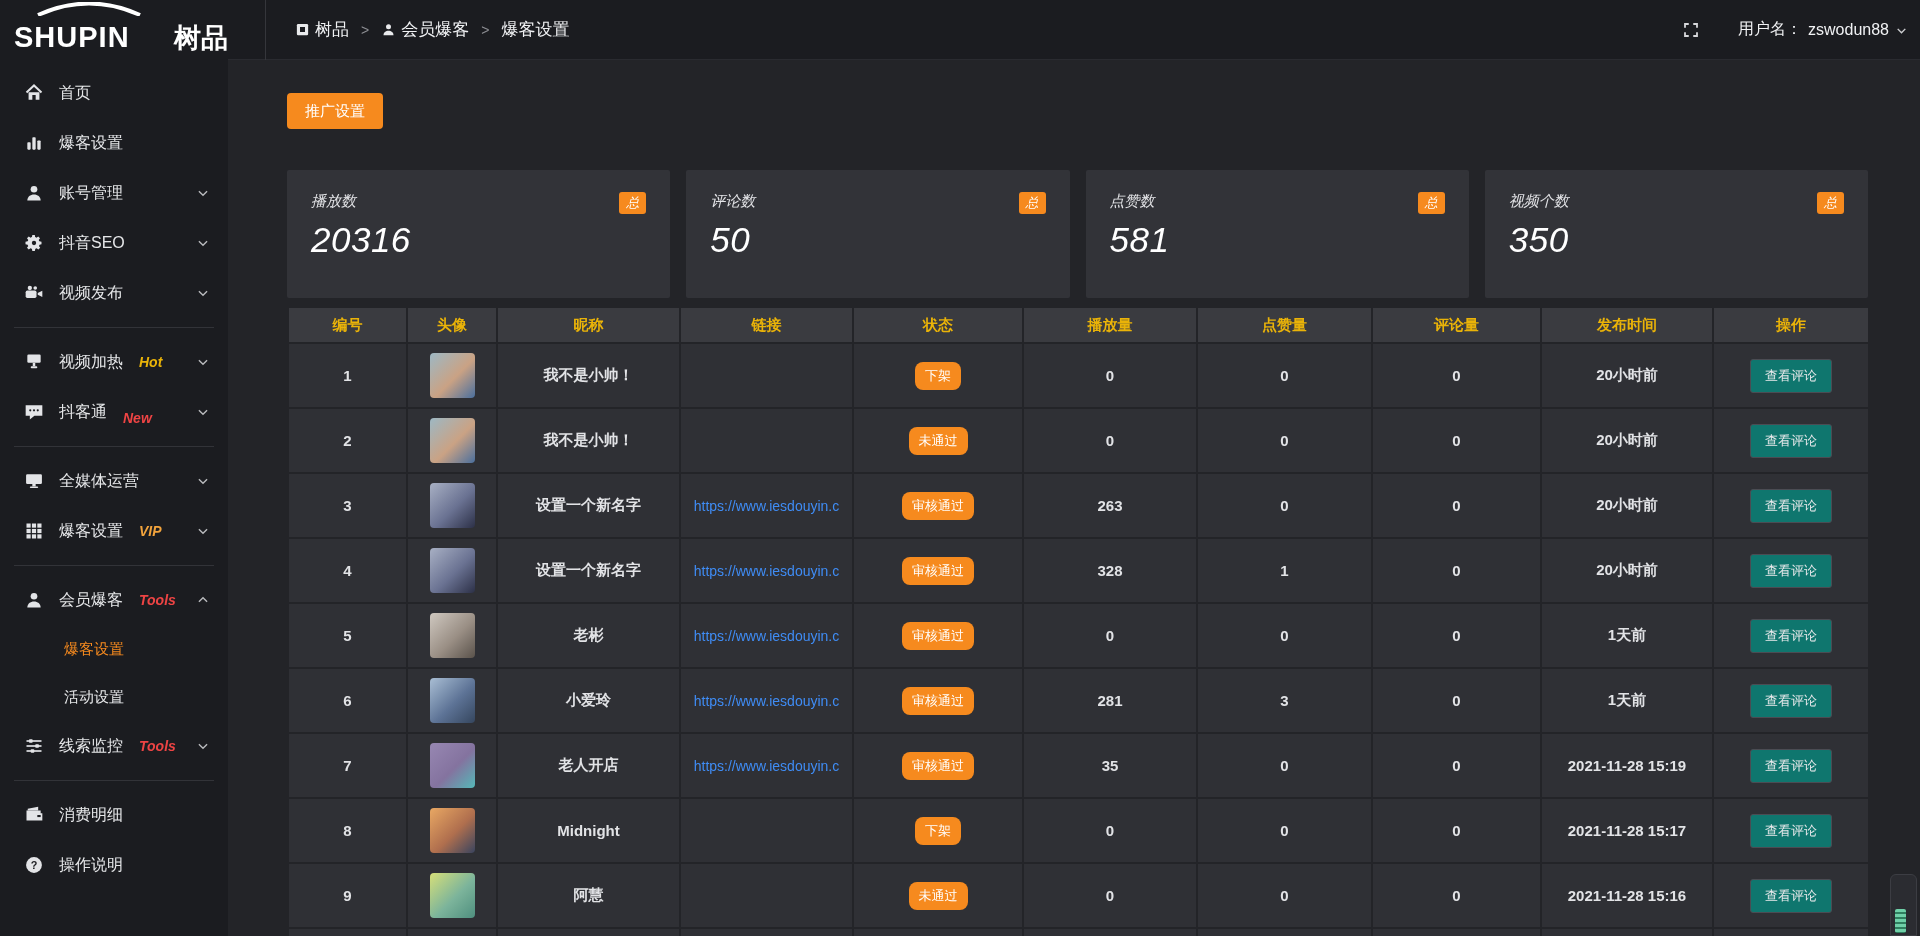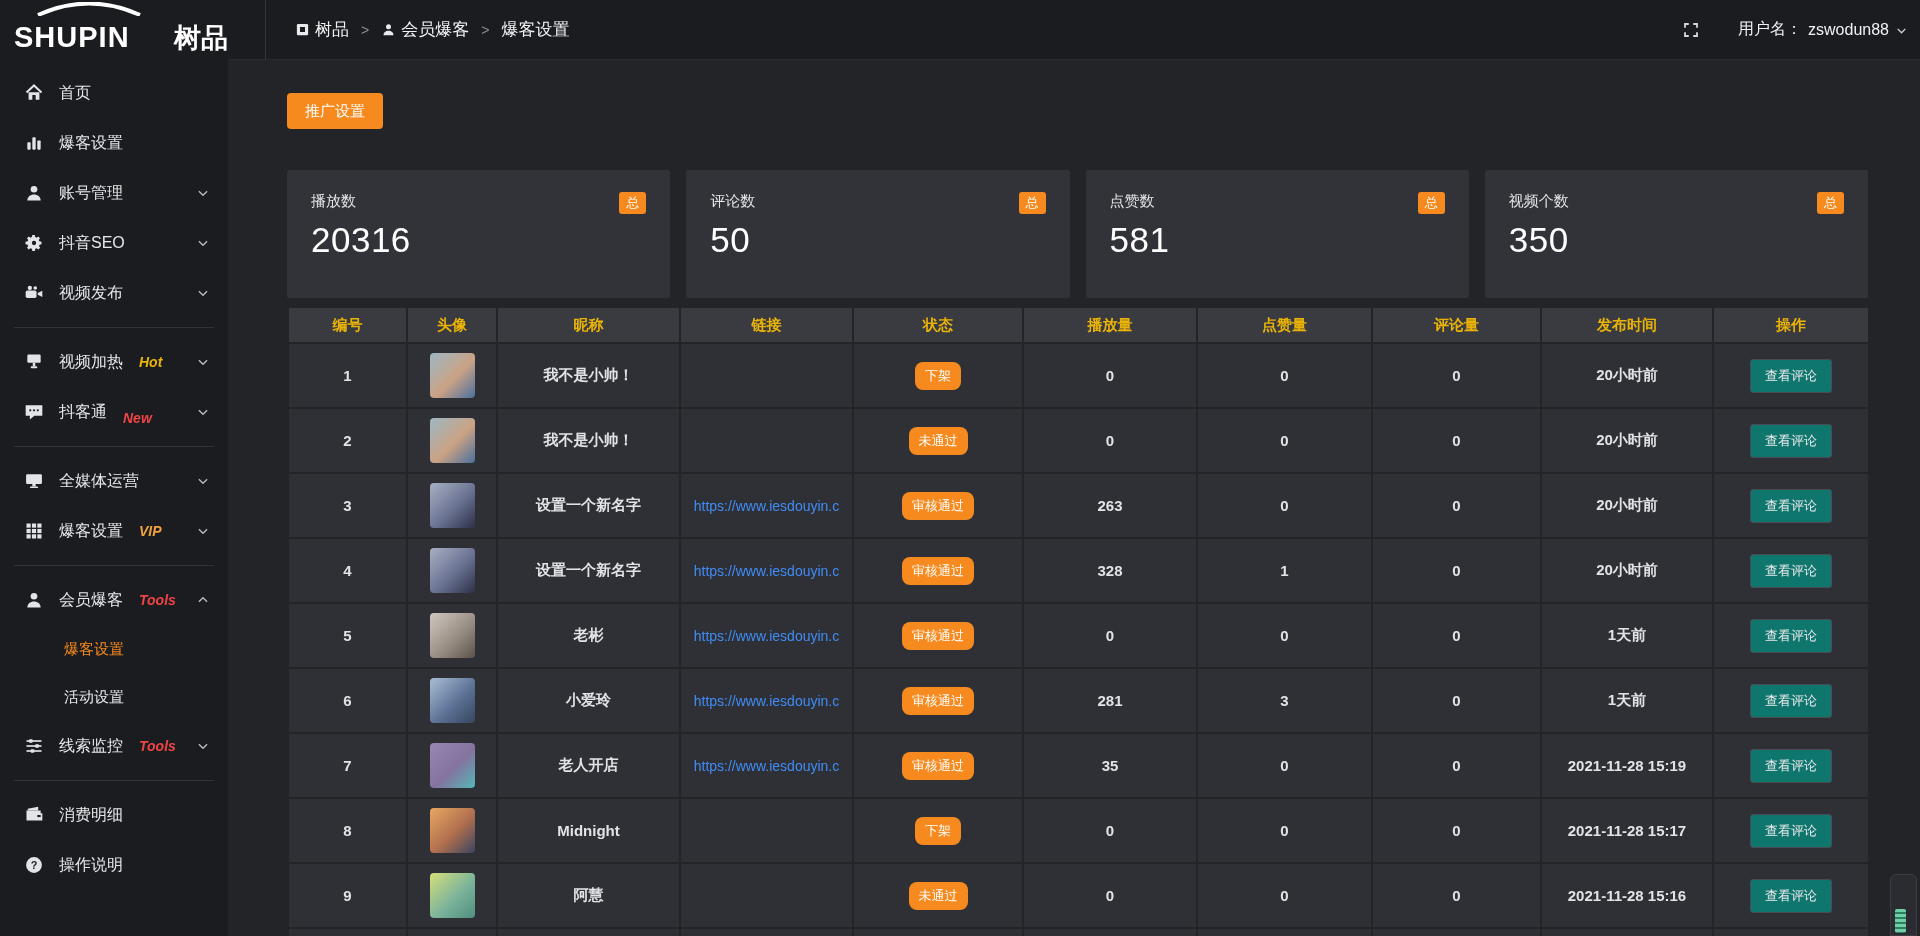--- a/index.html
+++ b/index.html
@@ -44,21 +44,21 @@
   .bc-sep{color:#8d8e93;font-size:14px;margin:0 2px;}
   .topbar-right{margin-left:auto;display:flex;align-items:center;gap:38px;}
   .fullscreen-btn{width:18px;height:18px;color:#d7d8db;cursor:pointer;}
   .fullscreen-btn svg{width:100%;height:100%;}
   .user-box{display:flex;align-items:center;gap:6px;font-size:16px;color:#f0f1f3;cursor:pointer;}
   .user-chevron{width:13px;height:13px;color:#cfd0d3;}
   .user-chevron svg{width:100%;height:100%;}
   
   .main{flex:1;padding:33px 52px 0 59px;overflow:hidden;position:relative;}
   .promo-btn{display:inline-block;height:36px;padding:0 18px;background:var(--orange);border:none;border-radius:4px;color:#fff;font-size:15px;font-family:inherit;cursor:pointer;margin-bottom:41px;}
-  .stats{display:grid;grid-template-columns:repeat(4,1fr);gap:16px;margin-bottom:8px;}
+  .stats{display:grid;grid-template-columns:repeat(4,1fr);gap:16px;margin-bottom:8px;font-style:italic;}
   .stat-card{background:var(--card);height:128px;padding:22px 24px;border-radius:2px;}
   .stat-top{display:flex;align-items:flex-start;justify-content:space-between;}
   .stat-label{font-size:15px;color:#e3e4e7;}
   .stat-badge{background:var(--orange);color:#fff;font-size:13px;padding:3px 7px;border-radius:3px;line-height:1.2;}
   .stat-value{font-size:35px;color:#fff;margin-top:6px;letter-spacing:.5px;}
   
   table{width:100%;border-collapse:collapse;table-layout:fixed;}
   thead th{background:var(--thead);height:36px;font-size:15px;font-weight:bold;color:#eab308;border:2px solid var(--gridline);}
   tbody td{background:var(--row);height:65px;text-align:center;font-size:15px;font-weight:bold;color:#e2e3e6;border:2px solid var(--gridline);overflow:hidden;}
   .avatar{width:45px;height:45px;border-radius:4px;margin:0 auto;}

